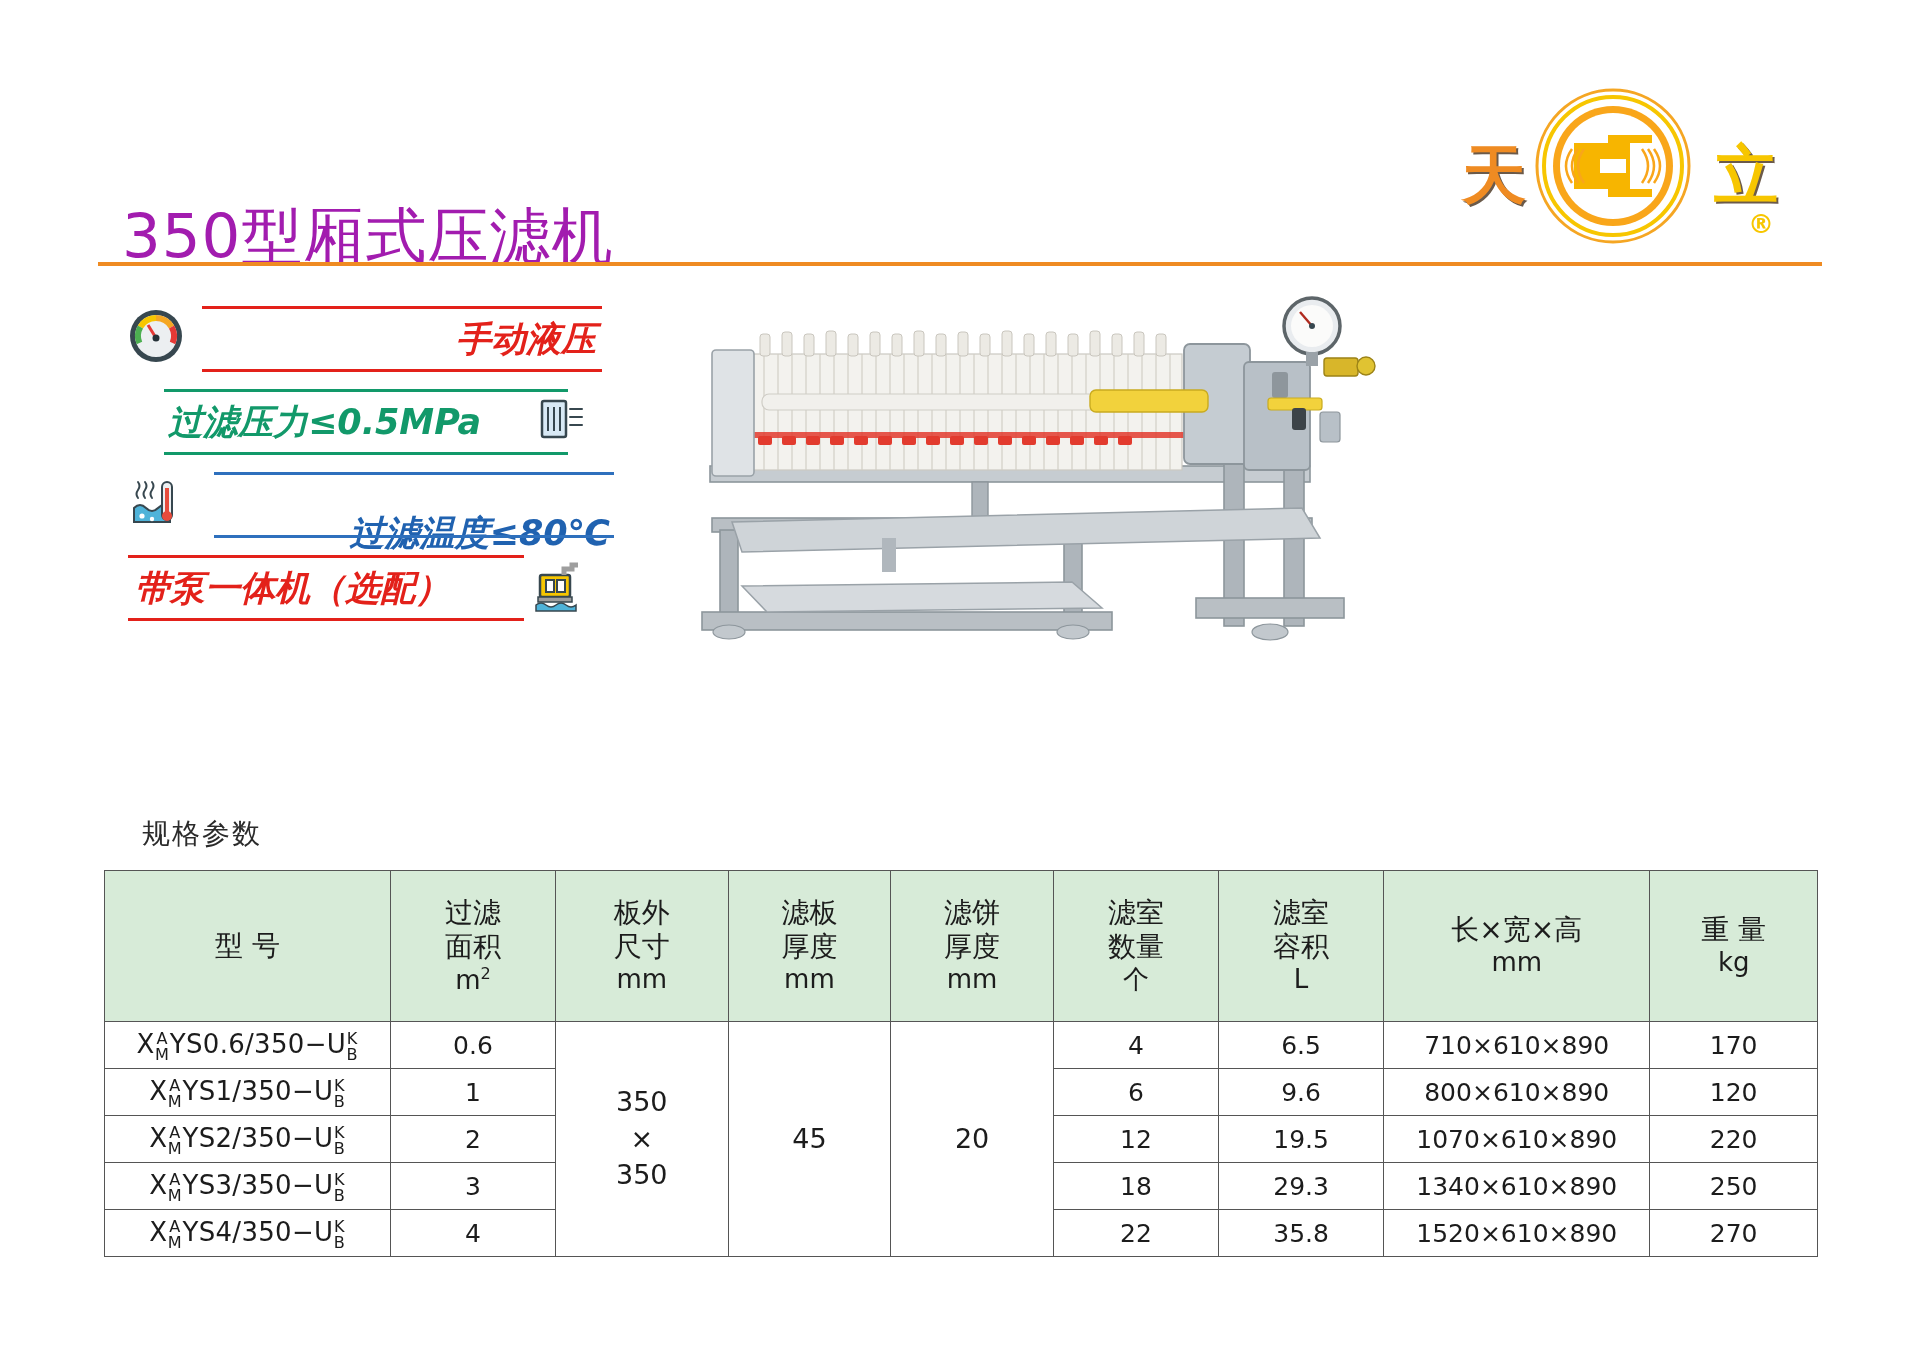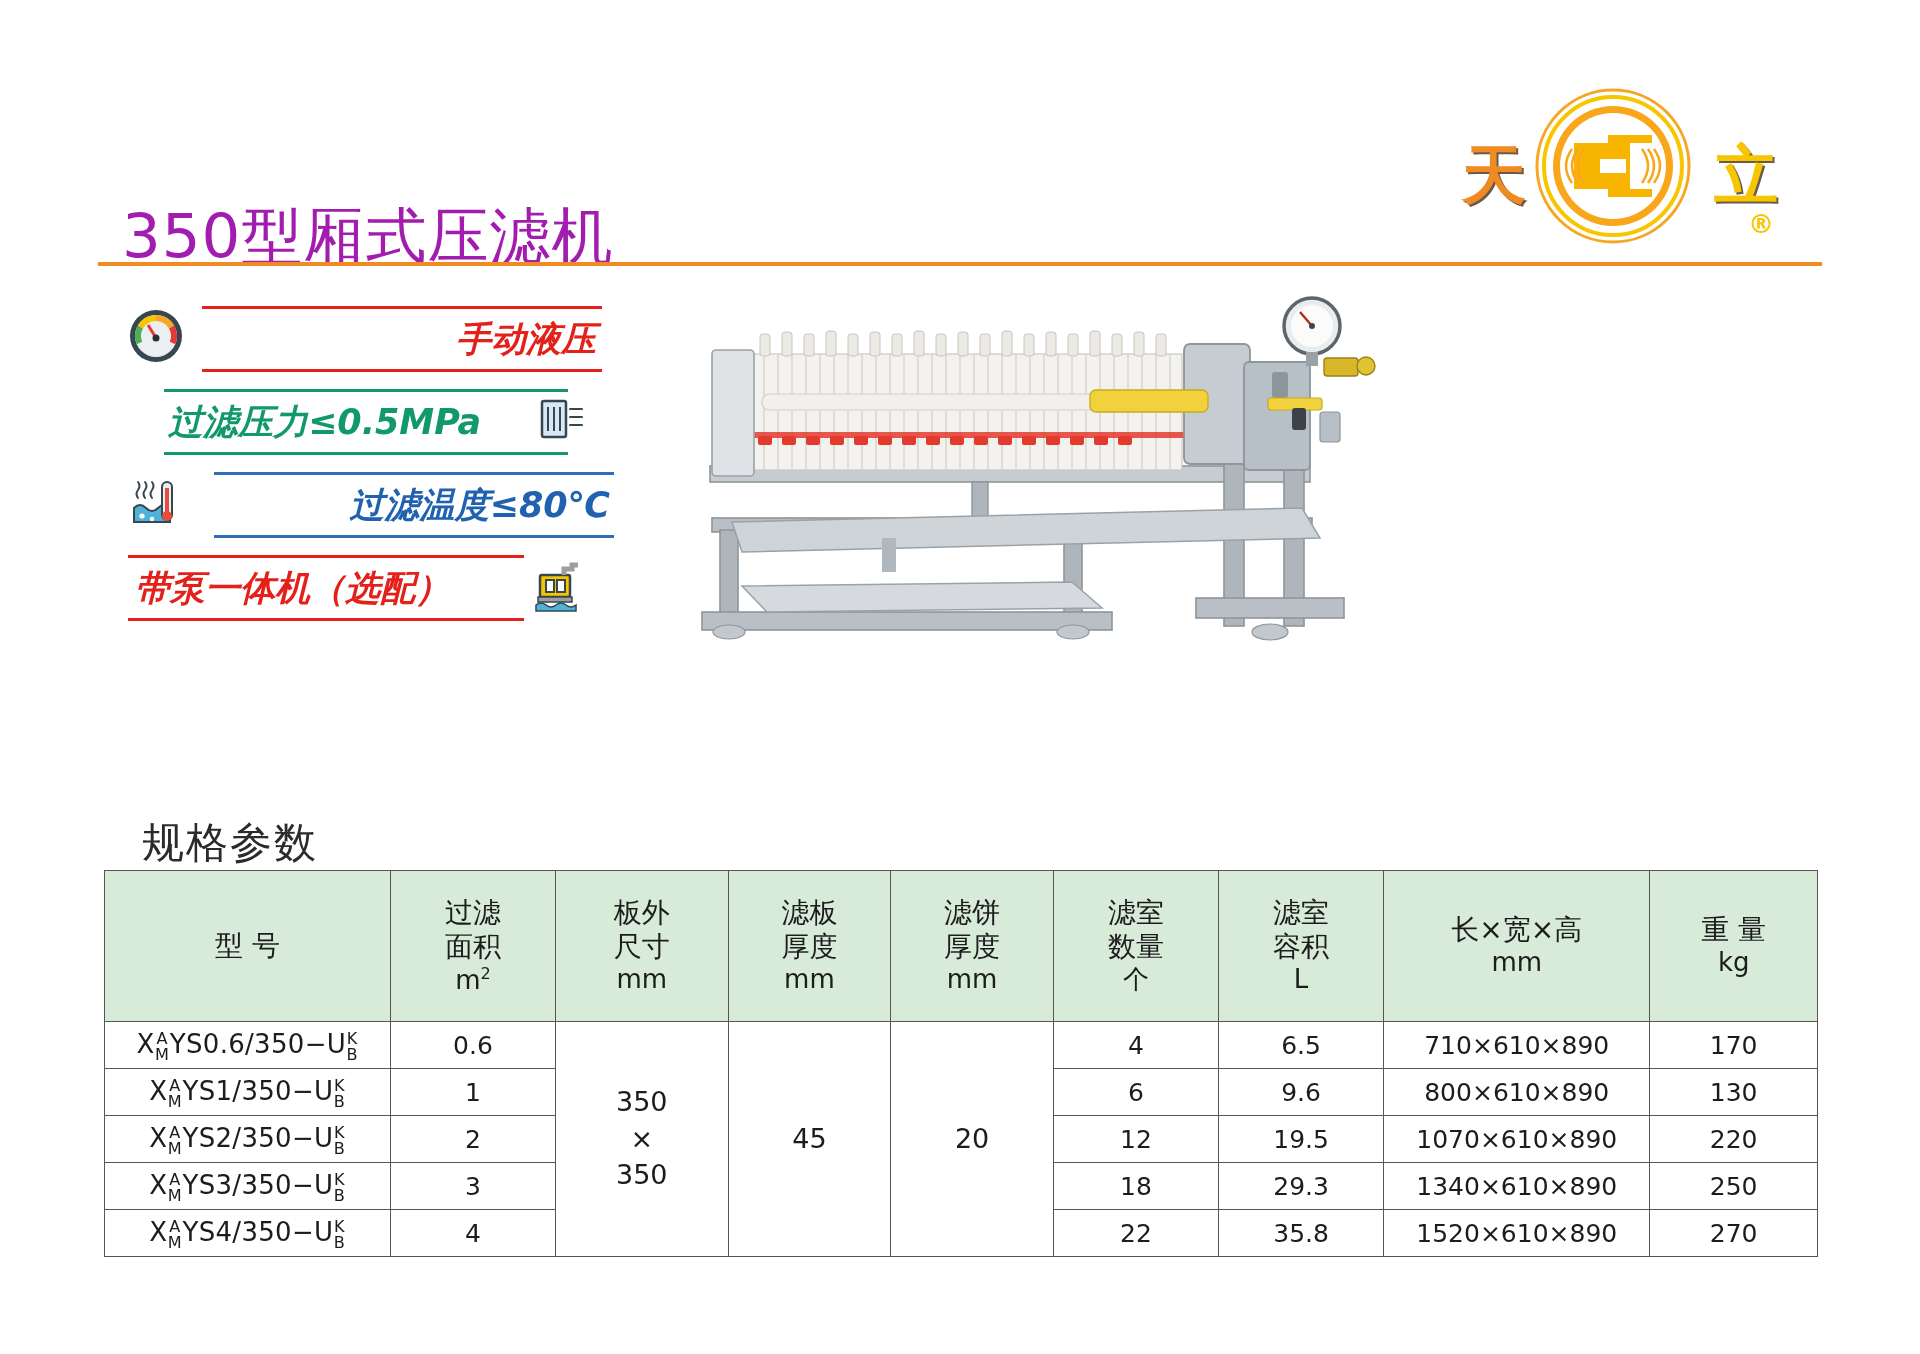--- a/index.html
+++ b/index.html
@@ -132,21 +132,21 @@
 
   
   #feat-2 .f-body { left: 0px; width: 404px; margin-left: 36px; }
   #feat-2 .f-line { background: #12996a; }
   #feat-2 .f-text { left: 4px; color: #12996a; }
   #feat-2 .f-icon.right { right: 58px; }
 
   
   #feat-3 .f-body { left: 86px; width: 400px; }
   #feat-3 .f-line { background: #2e70bd; }
-  #feat-3 .f-text { right: 4px; color: #2062b0; }
+  #feat-3 .f-text { right: 4px; color: #2062b0; margin-top: 28px; }
 
   
   #feat-4 .f-body { left: 0px; width: 396px; }
   #feat-4 .f-line { background: #e3211a; }
   #feat-4 .f-text { left: 7px; color: #e3211a; }
   #feat-4 .f-icon.right { right: 62px; }
 
   
   #photo {
     position: absolute;
@@ -154,21 +154,21 @@
     top: 286px;
     width: 800px;
     height: 360px;
   }
 
   
   #spec-heading {
     position: absolute;
     left: 142px;
     top: 815px;
-    font-size: 42px;
+    font-size: 28px;
     color: #2b2b2b;
     letter-spacing: 2px;
   }
   #spec-table {
     position: absolute;
     left: 104px;
     top: 870px;
     width: 1714px;
     border-collapse: collapse;
     table-layout: fixed;
@@ -538,21 +538,21 @@
               <span>M</span>
             </span><span>YS</span><span>1</span><span>/350−U</span><span class="stack">
               <span>K</span>
               <span>B</span>
             </span>
         </td>
         <td>1</td>
         <td>6</td>
         <td>9.6</td>
         <td>800×610×890</td>
-        <td>130</td>
+        <td>120</td>
       </tr>
       <tr>
         <td class="model">
           <span>X</span><span class="stack">
               <span>A</span>
               <span>M</span>
             </span><span>YS</span><span>2</span><span>/350−U</span><span class="stack">
               <span>K</span>
               <span>B</span>
             </span>

